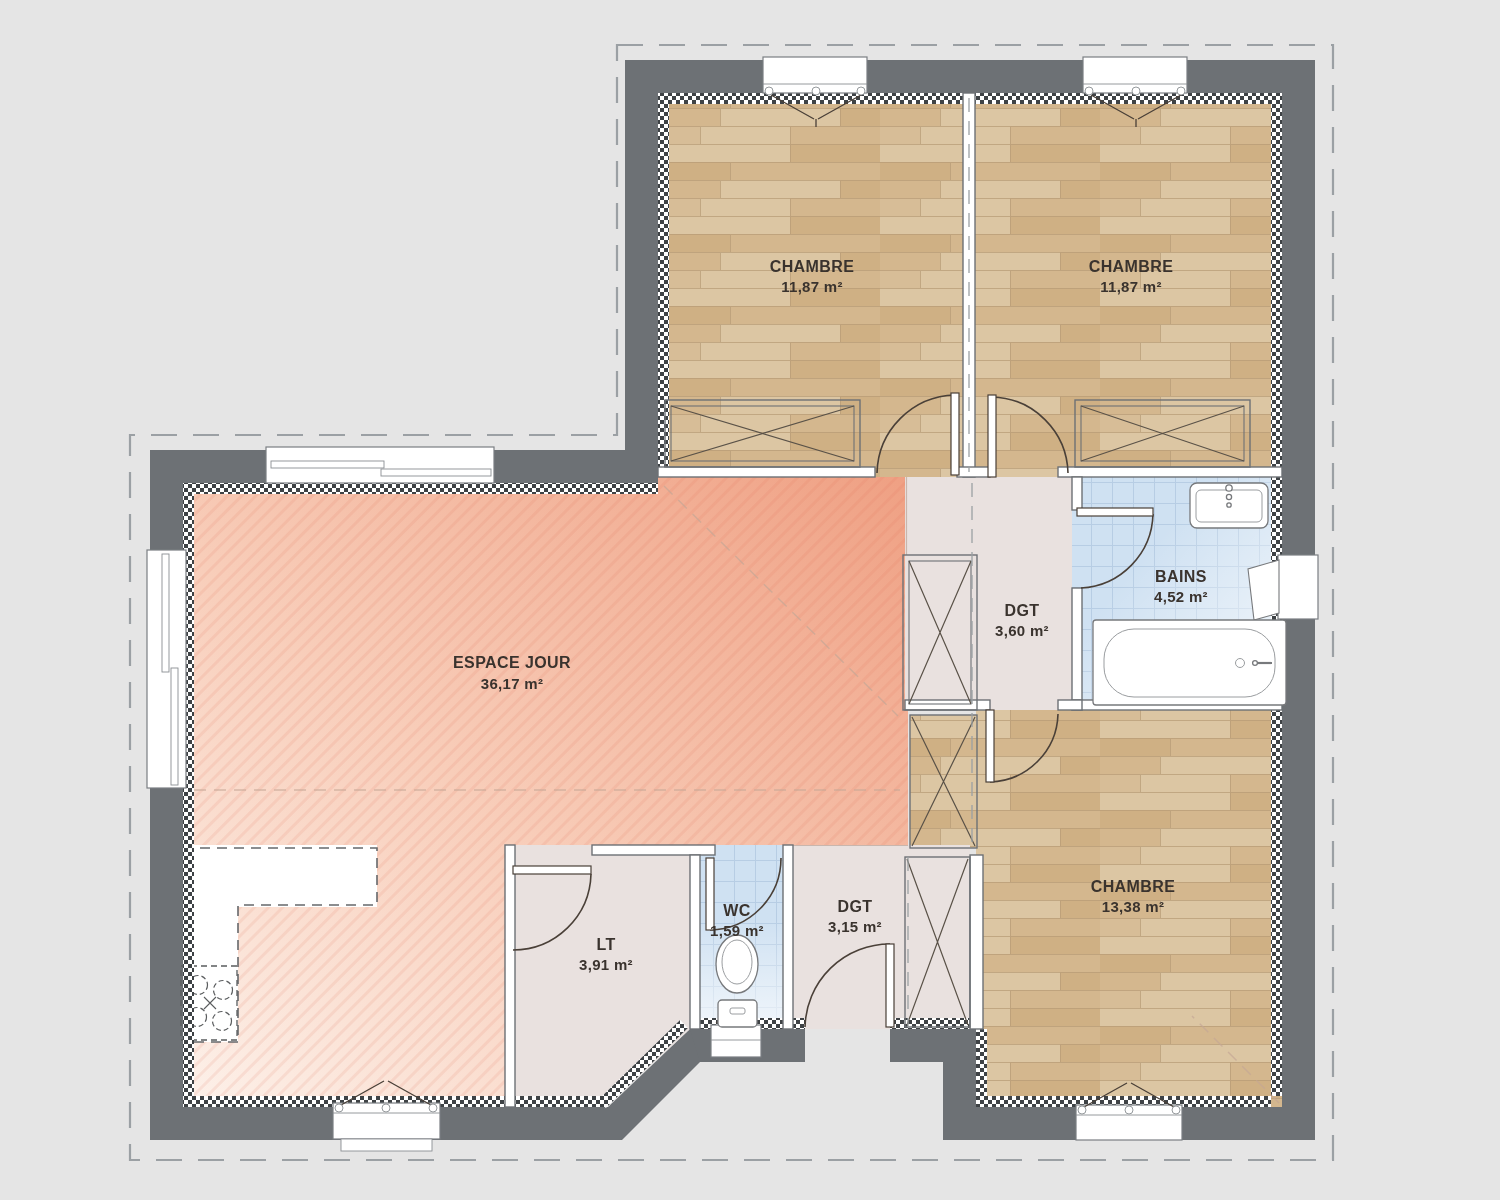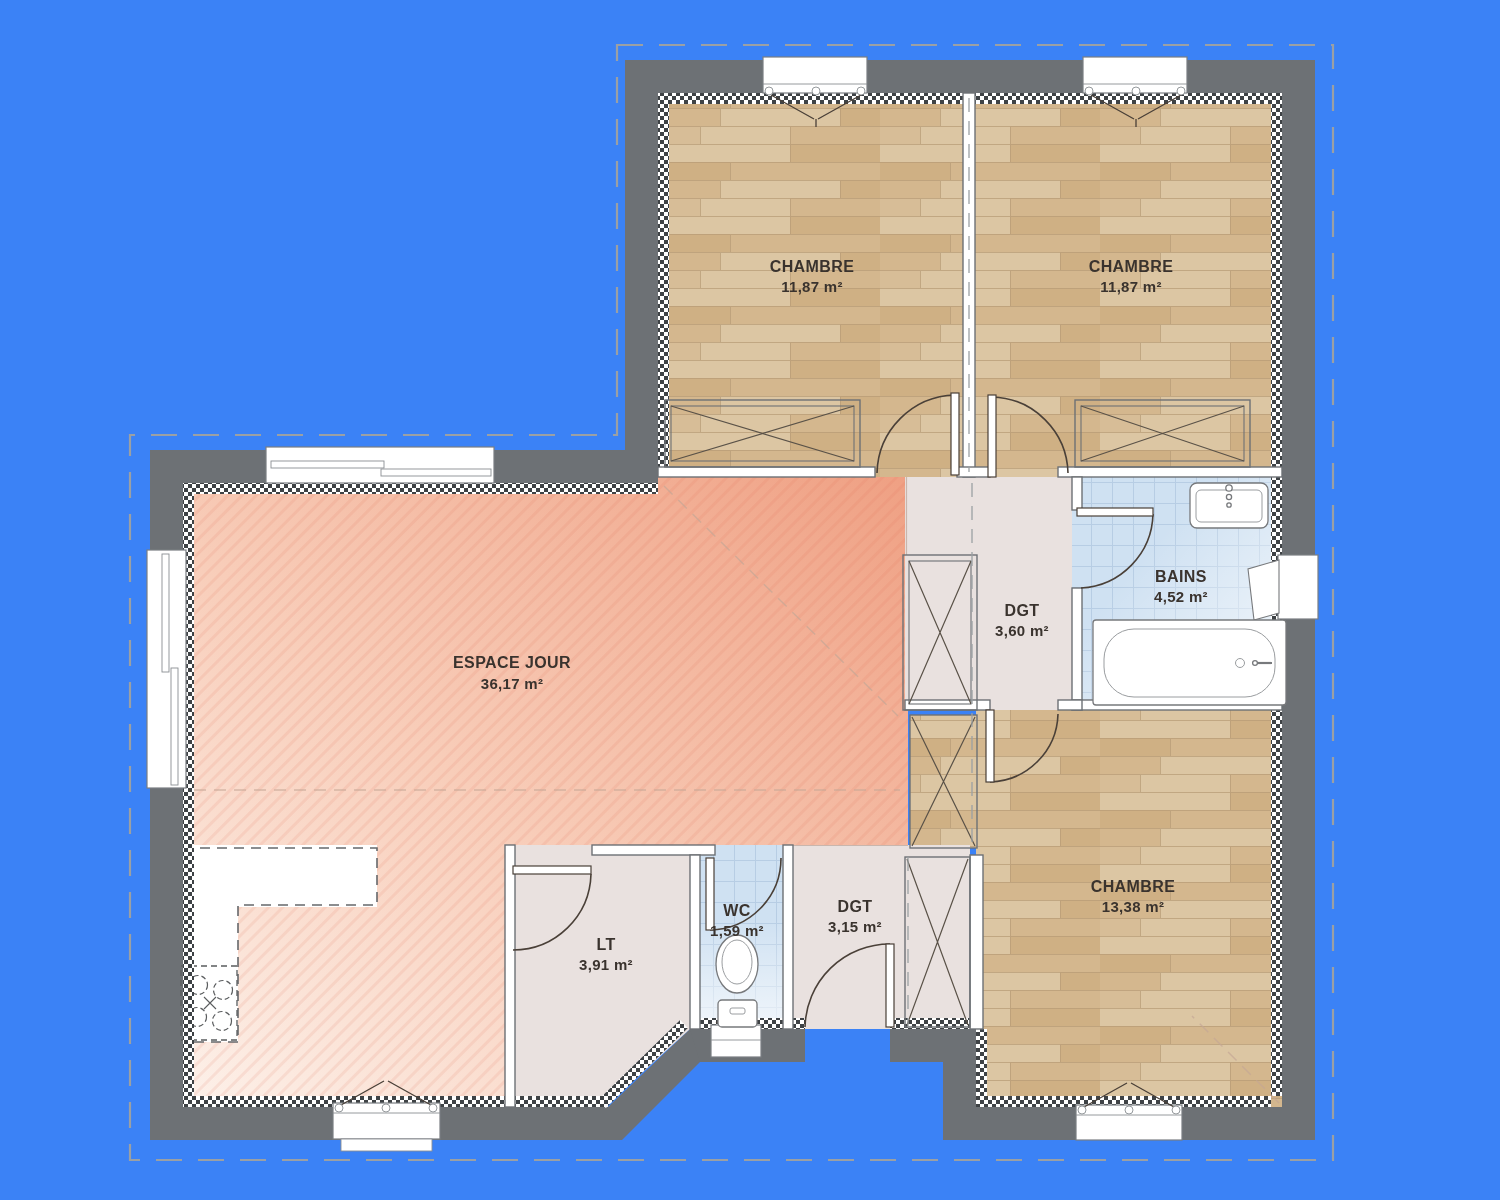--- a/index.html
+++ b/index.html
@@ -1,16 +1,16 @@
 <!DOCTYPE html>
 <html><head>
 <meta charset="utf-8">
 <style>
   html,body{margin:0;padding:0;background:#ffffff;}
-  .stage{width:1500px;height:1200px;position:relative;background:#3b82f6;overflow:hidden;}
+  .stage{width:1500px;height:1200px;position:relative;background:#e5e5e5;overflow:hidden;}
   svg{display:block;}
   .lbl{font:700 16px "Liberation Sans", sans-serif; fill:#3a332e; letter-spacing:.4px; text-anchor:middle;}
   .lbl2{font:700 15px "Liberation Sans", sans-serif; fill:#3a332e; letter-spacing:.3px; text-anchor:middle;}
   .wall{fill:#6d7175;}
   .part{fill:#ffffff;stroke:#6d7175;stroke-width:1.4;}
   .closet{fill:none;stroke:#6d7175;stroke-width:1.4;}
   .closetIn{fill:none;stroke:#6d7175;stroke-width:1.1;}
   .xline{stroke:#5a5248;stroke-width:1.2;fill:none;}
   .door{fill:none;stroke:#4a4038;stroke-width:1.6;}
   .leaf{fill:#ffffff;stroke:#4a4038;stroke-width:1.2;}

